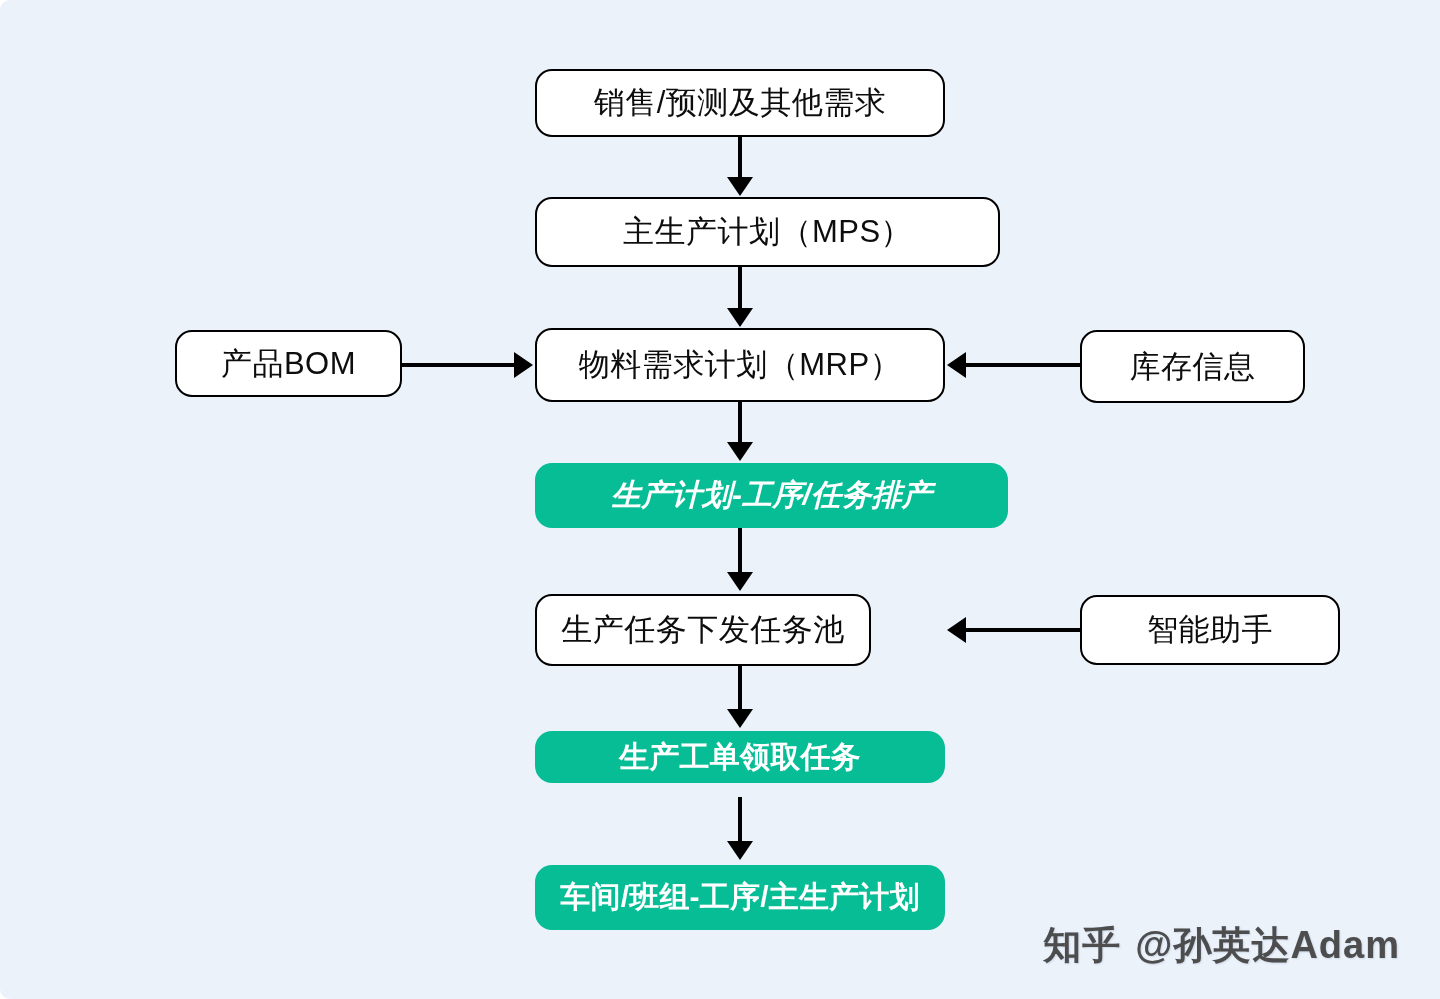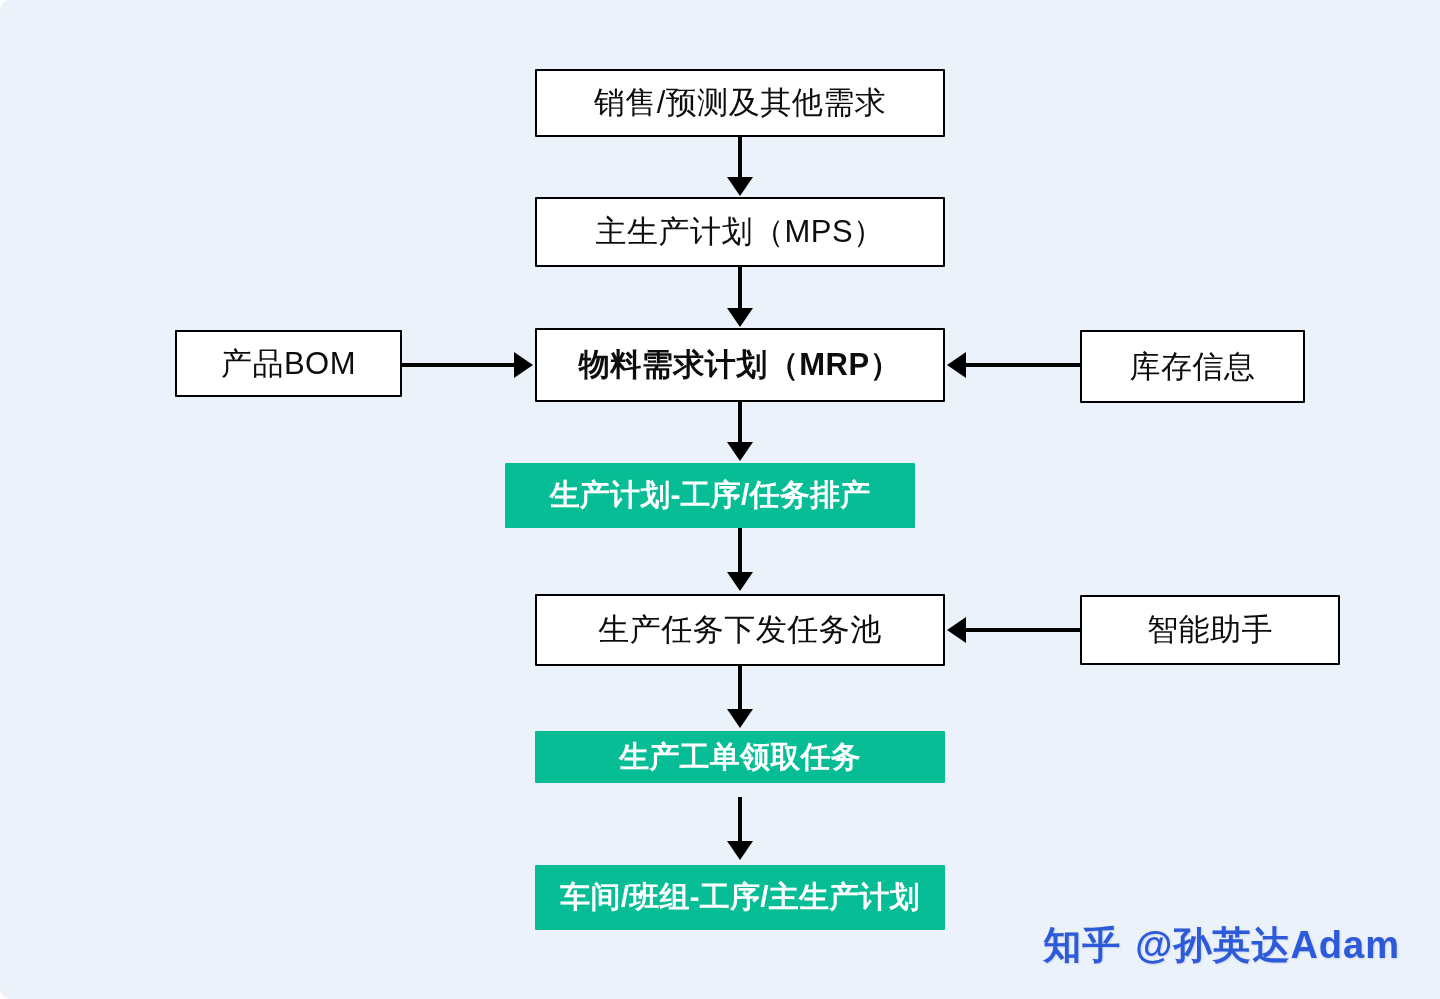--- a/index.html
+++ b/index.html
@@ -20,21 +20,21 @@
     border-radius: 10px 0 0 10px;
     overflow: hidden;
   }
 
   
   .node {
     position: absolute;
     display: flex;
     align-items: center;
     justify-content: center;
-    border-radius: 1px;
+    border-radius: 17px;
     text-align: center;
     white-space: nowrap;
     letter-spacing: 0.5px;
     z-index: 3;
   }
 
   .node.plain {
     background: #ffffff;
     border: 2px solid #000000;
     color: #0d0d0d;
@@ -89,21 +89,21 @@
     z-index: 2;
   }
 
   
   #watermark {
     position: absolute;
     right: 40px;
     bottom: 28px;
     font-size: 38px;
     font-weight: 700;
-    color: #1d4ed8;
+    color: #404040;
     text-shadow: 0 0 1px #c3cfdf, 1px 1px 2px #c9d5e4;
     opacity: 0.92;
     letter-spacing: 1px;
     z-index: 5;
     user-select: none;
   }
   #watermark .wm-logo { margin-right: 14px; }
 </style>
 </head>
 <body>
@@ -132,31 +132,31 @@
   <div class="arrow-left" style="left:947px; top:617px;"></div>
 
   <div class="v-line" style="left:738px; top:666px;  height:44px;"></div>
   <div class="arrow-down" style="left:727px; top:709px;"></div>
 
   <div class="v-line" style="left:738px; top:797px;  height:45px;"></div>
   <div class="arrow-down" style="left:727px; top:841px;"></div>
 
   <div class="node plain" style="left:535px; top:69px;  width:410px; height:68px;">销售/预测及其他需求</div>
 
-  <div class="node plain" style="left:535px; top:197px; width:410px; height:70px;">主生产计划（MPS）</div>
+  <div class="node plain" style="left:535px; top:197px; width:465px; height:70px;">主生产计划（MPS）</div>
 
   <div class="node plain" style="left:175px; top:330px; width:227px; height:67px;">产品BOM</div>
 
-  <div class="node plain" style="left:535px; top:328px; width:410px; height:74px;font-weight:bold;">物料需求计划（MRP）</div>
+  <div class="node plain" style="left:535px; top:328px; width:410px; height:74px;">物料需求计划（MRP）</div>
 
   <div class="node plain" style="left:1080px; top:330px; width:225px; height:73px;">库存信息</div>
 
-  <div class="node accent" style="left:505px; top:463px; width:410px; height:65px;">生产计划-工序/任务排产</div>
+  <div class="node accent" style="left:535px; top:463px; width:473px; height:65px;font-style:italic;">生产计划-工序/任务排产</div>
 
-  <div class="node plain" style="left:535px; top:594px; width:410px; height:72px;">生产任务下发任务池</div>
+  <div class="node plain" style="left:535px; top:594px; width:336px; height:72px;">生产任务下发任务池</div>
 
   <div class="node plain" style="left:1080px; top:595px; width:260px; height:70px;">智能助手</div>
 
   <div class="node accent" style="left:535px; top:731px; width:410px; height:52px;">生产工单领取任务</div>
 
   <div class="node accent" style="left:535px; top:865px; width:410px; height:65px;">车间/班组-工序/主生产计划</div>
 
   <div id="watermark">
     <span class="wm-logo">知乎</span><span>@孙英达Adam</span>
   </div>

